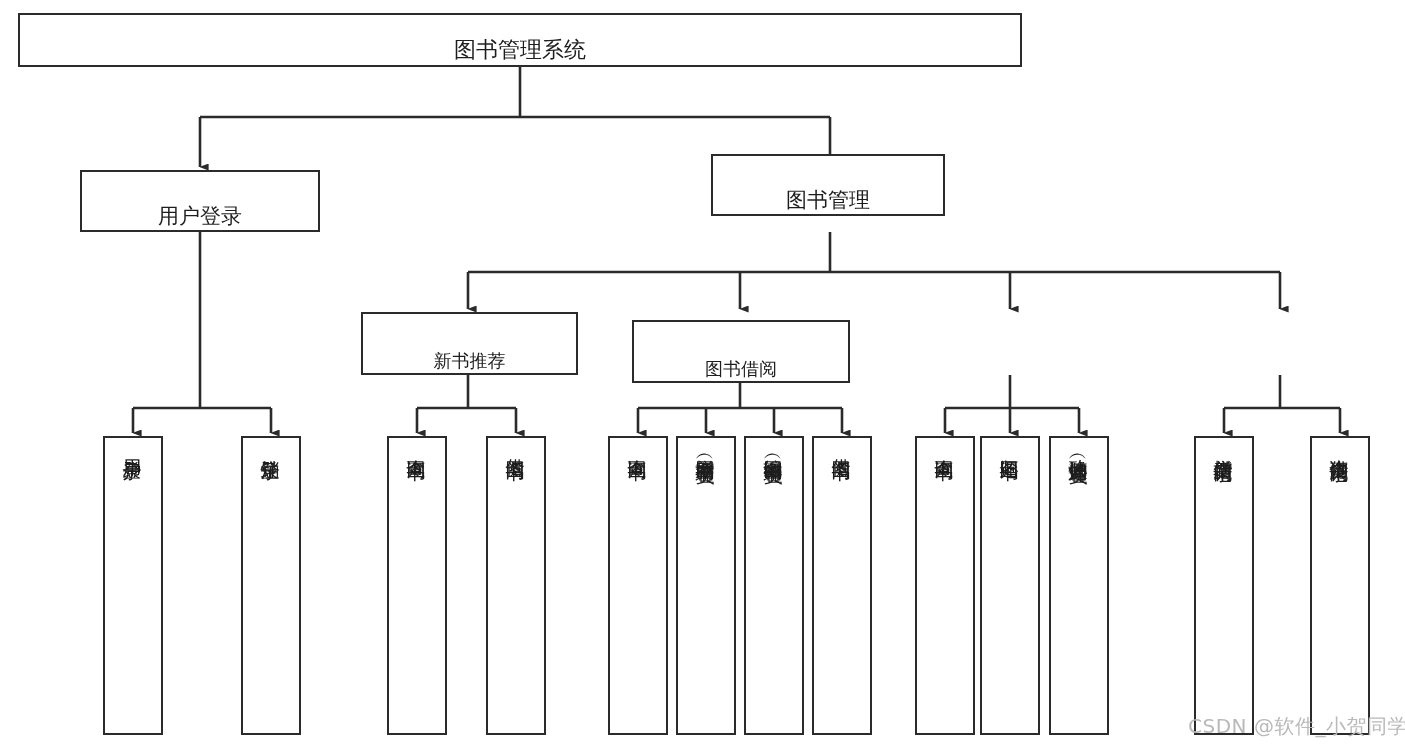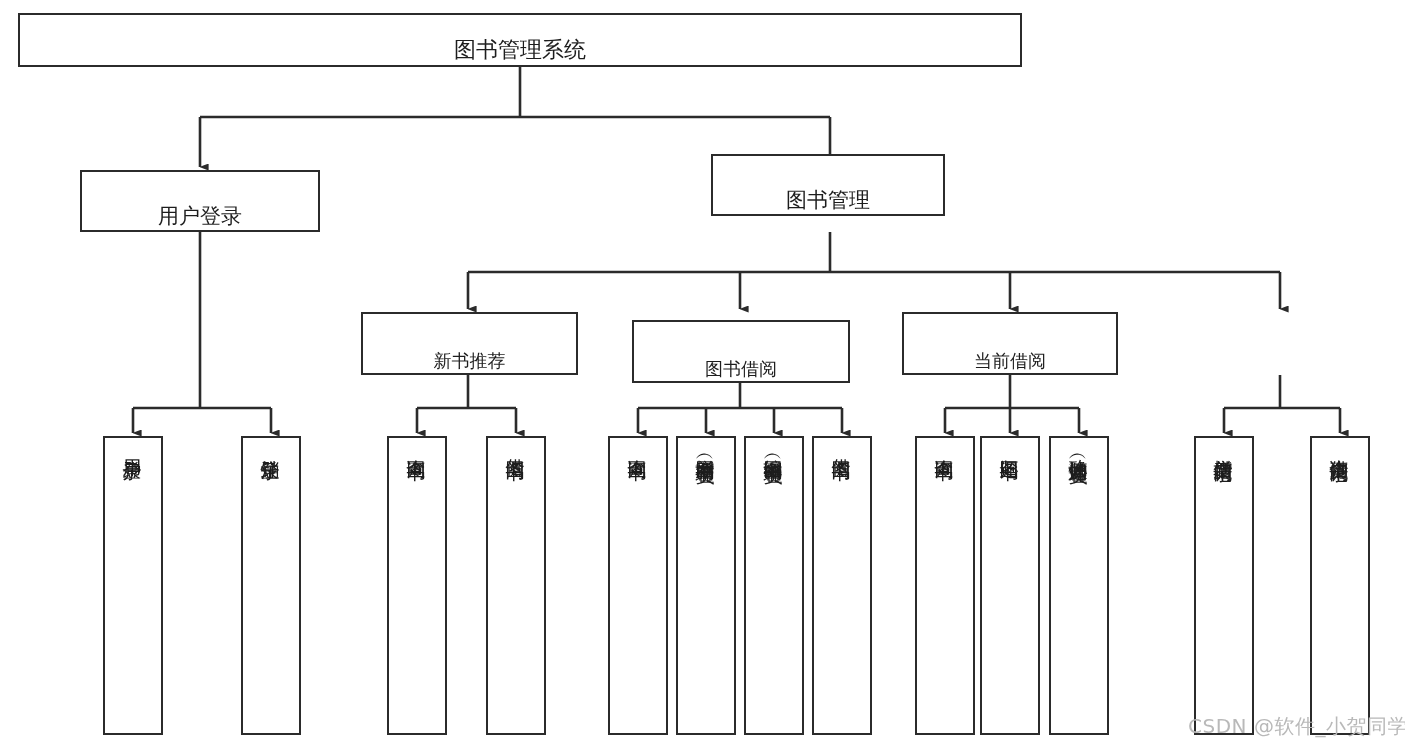--- a/index.html
+++ b/index.html
@@ -145,23 +145,20 @@
   </div>
 
   <div class="node lvl3" style="left:361px; top:312px; width:217px; height:63px;">
     <span>新书推荐</span>
   </div>
 
   <div class="node lvl3" style="left:632px; top:320px; width:218px; height:63px;">
     <span>图书借阅</span>
   </div>
 
-  <div class="node lvl3" style="left:902px; top:312px; width:216px; height:63px;">
-    <span>当前借阅</span>
-  </div>
 
 
   <div class="node leaf" style="left:103px; top:436px; width:60px; height:299px;">
     <span class="vtext">用户登录</span>
   </div>
 
   <div class="node leaf" style="left:241px; top:436px; width:60px; height:299px;">
     <span class="vtext">注销登录</span>
   </div>
 

